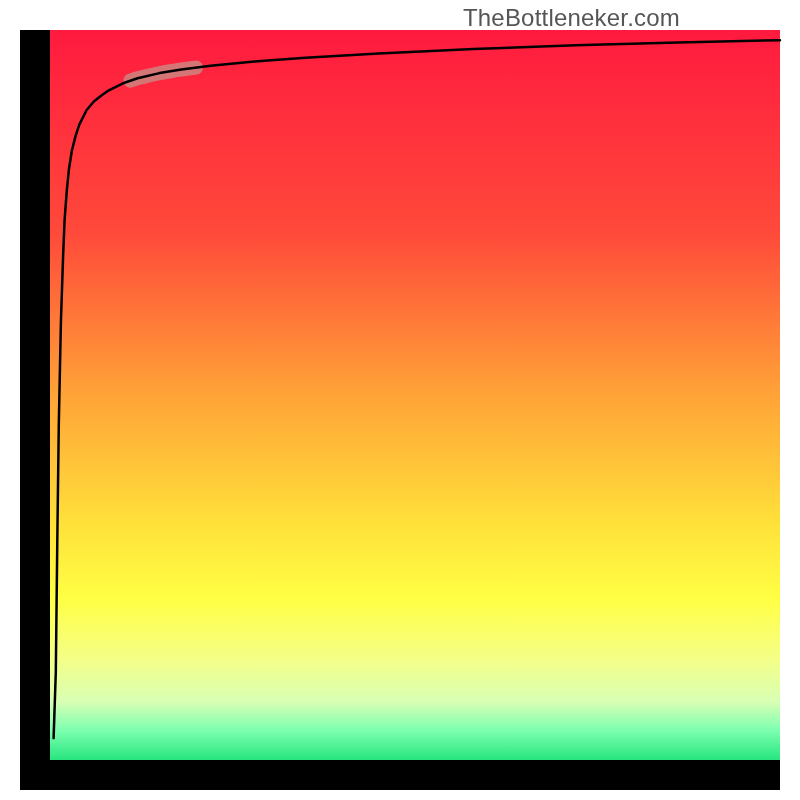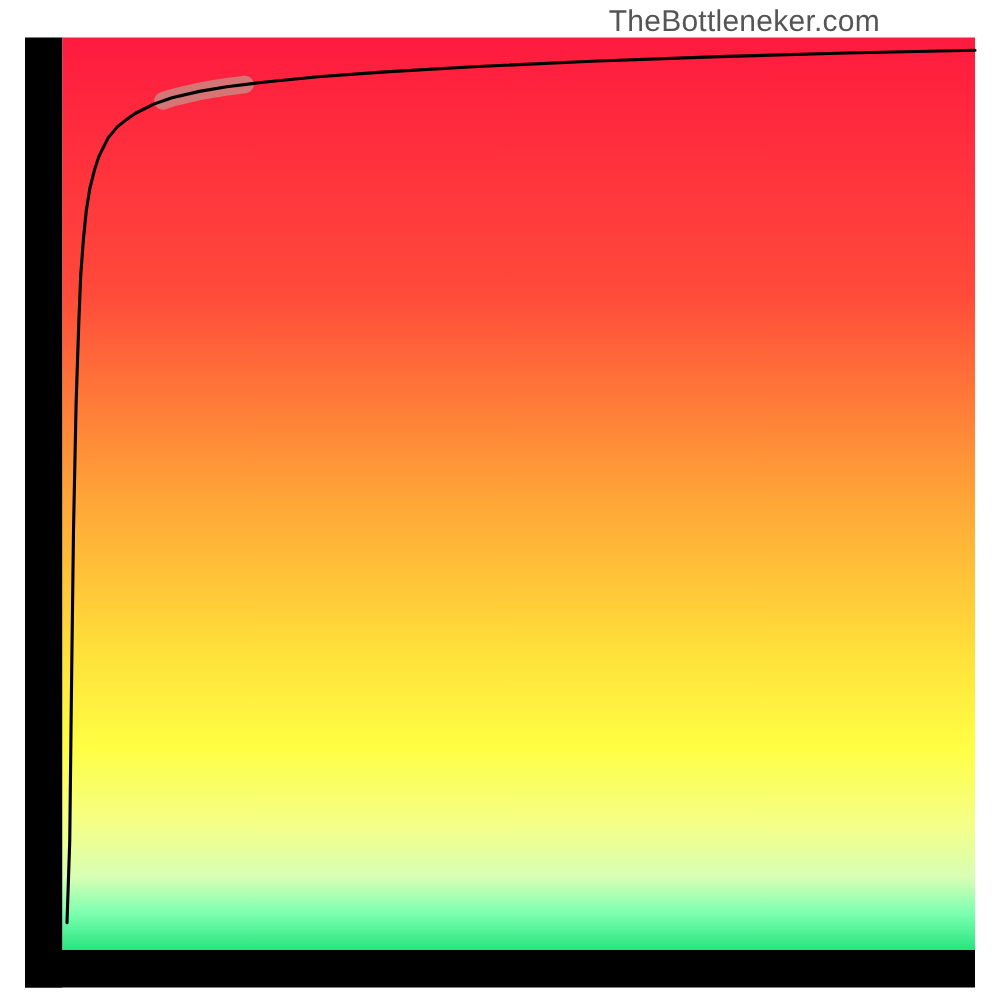--- a/index.html
+++ b/index.html
@@ -8,21 +8,20 @@
     width: 800px;
     height: 800px;
     background: #ffffff;
     font-family: Arial, Helvetica, sans-serif;
     overflow: hidden;
   }
   .frame {
     position: relative;
     width: 692px;
     height: 800px;
-    padding-left: 24px;
   }
   .watermark {
     position: absolute;
     top: 4px;
     right: 12px;
     font-size: 24px;
     color: #555555;
     font-weight: 500;
     letter-spacing: 0.2px;
   }

